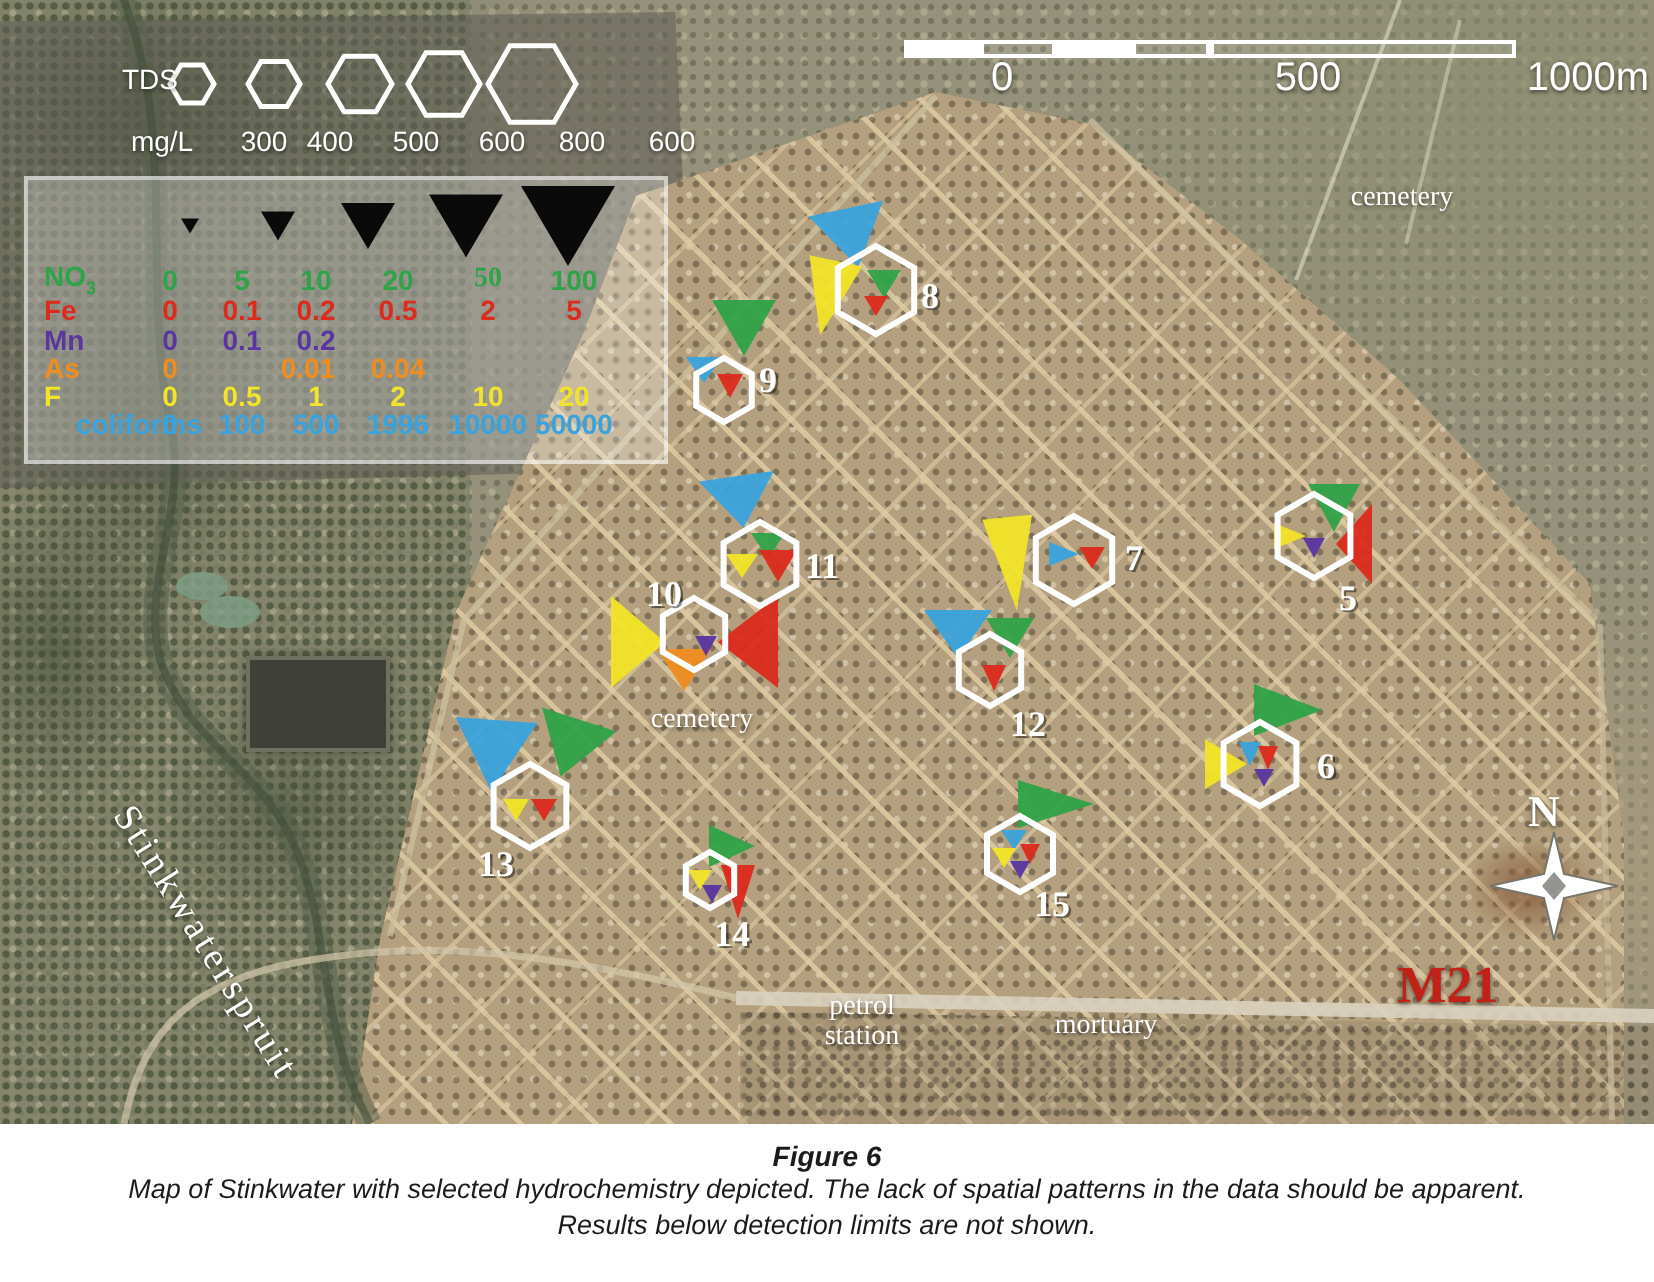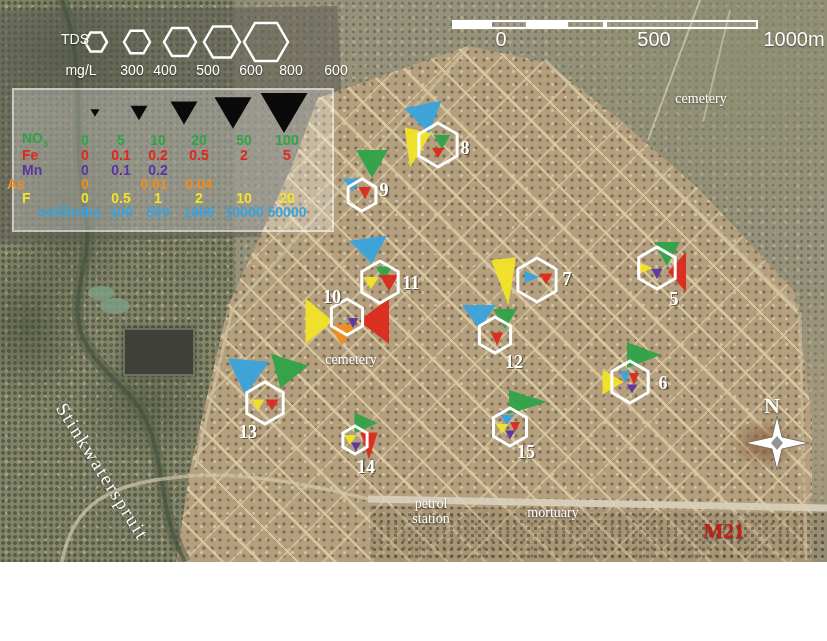--- a/index.html
+++ b/index.html
@@ -223,50 +223,50 @@
         <div class="seg open" style="width: 39px;"></div>
         <div class="seg open" style="width: 153px;"></div>
       </div>
 
     <div id="labels-layer">
     <div class="maplabel" style="left: 701px; top: 99px; font-size: 14px;">cemetery</div>
         <div class="maplabel" style="left: 351px; top: 360px; font-size: 14px;">cemetery</div>
         <div class="maplabel" style="left: 431px; top: 511px; font-size: 14px;">petrol
 station</div>
         <div class="maplabel" style="left: 553px; top: 513px; font-size: 14px;">mortuary</div>
-        <div class="maplabel" style="left: 724px; top: 531px; font-size: 21px; color: rgb(195, 32, 23); font-weight: bold;">M21</div>
+        <div class="maplabel" style="left: 724px; top: 493px; font-size: 26px; color: rgb(195, 32, 23); font-weight: bold;">M21</div>
         <div class="maplabel" style="left: 102px; top: 472px; font-size: 19px; letter-spacing: 2px; transform: translate(-50%, -50%) rotate(58deg);">Stinkwaterspruit</div>
         <div class="maplabel" style="left: 772px; top: 406px; font-size: 22px; font-weight: bold;">N</div>
         <div class="maplabel sans" style="left: 27px; top: 40px; font-size: 14px;">TDS</div>
         <div class="maplabel sans" style="left: 33px; top: 71px; font-size: 14px;">mg/L</div>
         <div class="maplabel sans" style="left: 84px; top: 71px; font-size: 14px;">300</div>
         <div class="maplabel sans" style="left: 117px; top: 71px; font-size: 14px;">400</div>
         <div class="maplabel sans" style="left: 160px; top: 71px; font-size: 14px;">500</div>
         <div class="maplabel sans" style="left: 203px; top: 71px; font-size: 14px;">600</div>
         <div class="maplabel sans" style="left: 243px; top: 71px; font-size: 14px;">800</div>
         <div class="maplabel sans" style="left: 288px; top: 71px; font-size: 14px;">600</div>
         <div class="legendtxt" style="left: 22px; top: 140px; transform: translateY(-50%); color: rgb(47, 163, 72);">NO<sub style="font-size: 9px;">3</sub></div>
         <div class="legendtxt" style="left: 85px; top: 140px; transform: translate(-50%, -50%); color: rgb(47, 163, 72);">0</div>
         <div class="legendtxt" style="left: 121px; top: 140px; transform: translate(-50%, -50%); color: rgb(47, 163, 72);">5</div>
         <div class="legendtxt" style="left: 158px; top: 140px; transform: translate(-50%, -50%); color: rgb(47, 163, 72);">10</div>
         <div class="legendtxt" style="left: 199px; top: 140px; transform: translate(-50%, -50%); color: rgb(47, 163, 72);">20</div>
-        <div class="legendtxt" style="left: 244px; top: 140px; transform: translate(-50%, -50%); color: rgb(47, 163, 72);">50</div>
+        <div class="legendtxt" style="left: 244px; top: 140px; transform: translate(-50%, -50%); color: rgb(47, 163, 72); font-family: Liberation Serif, serif;">50</div>
         <div class="legendtxt" style="left: 287px; top: 140px; transform: translate(-50%, -50%); color: rgb(47, 163, 72);">100</div>
         <div class="legendtxt" style="left: 22px; top: 155px; transform: translateY(-50%); color: rgb(220, 42, 28);">Fe</div>
         <div class="legendtxt" style="left: 85px; top: 155px; transform: translate(-50%, -50%); color: rgb(220, 42, 28);">0</div>
         <div class="legendtxt" style="left: 121px; top: 155px; transform: translate(-50%, -50%); color: rgb(220, 42, 28);">0.1</div>
         <div class="legendtxt" style="left: 158px; top: 155px; transform: translate(-50%, -50%); color: rgb(220, 42, 28);">0.2</div>
         <div class="legendtxt" style="left: 199px; top: 155px; transform: translate(-50%, -50%); color: rgb(220, 42, 28);">0.5</div>
         <div class="legendtxt" style="left: 244px; top: 155px; transform: translate(-50%, -50%); color: rgb(220, 42, 28);">2</div>
         <div class="legendtxt" style="left: 287px; top: 155px; transform: translate(-50%, -50%); color: rgb(220, 42, 28);">5</div>
         <div class="legendtxt" style="left: 22px; top: 170px; transform: translateY(-50%); color: rgb(91, 53, 160);">Mn</div>
         <div class="legendtxt" style="left: 85px; top: 170px; transform: translate(-50%, -50%); color: rgb(91, 53, 160);">0</div>
         <div class="legendtxt" style="left: 121px; top: 170px; transform: translate(-50%, -50%); color: rgb(91, 53, 160);">0.1</div>
         <div class="legendtxt" style="left: 158px; top: 170px; transform: translate(-50%, -50%); color: rgb(91, 53, 160);">0.2</div>
-        <div class="legendtxt" style="left: 7px; top: 184px; transform: translateY(-50%); color: rgb(239, 141, 31); text-align: center;">As</div>
+        <div class="legendtxt" style="left: 22px; top: 184px; transform: translateY(-50%); color: rgb(239, 141, 31); text-align: center;">As</div>
         <div class="legendtxt" style="left: 85px; top: 184px; transform: translate(-50%, -50%); color: rgb(239, 141, 31);">0</div>
         <div class="legendtxt" style="left: 154px; top: 184px; transform: translate(-50%, -50%); color: rgb(239, 141, 31);">0.01</div>
         <div class="legendtxt" style="left: 199px; top: 184px; transform: translate(-50%, -50%); color: rgb(239, 141, 31);">0.04</div>
         <div class="legendtxt" style="left: 22px; top: 198px; transform: translateY(-50%); color: rgb(242, 228, 40);">F</div>
         <div class="legendtxt" style="left: 85px; top: 198px; transform: translate(-50%, -50%); color: rgb(242, 228, 40);">0</div>
         <div class="legendtxt" style="left: 121px; top: 198px; transform: translate(-50%, -50%); color: rgb(242, 228, 40);">0.5</div>
         <div class="legendtxt" style="left: 158px; top: 198px; transform: translate(-50%, -50%); color: rgb(242, 228, 40);">1</div>
         <div class="legendtxt" style="left: 199px; top: 198px; transform: translate(-50%, -50%); color: rgb(242, 228, 40);">2</div>
         <div class="legendtxt" style="left: 244px; top: 198px; transform: translate(-50%, -50%); color: rgb(242, 228, 40);">10</div>
         <div class="legendtxt" style="left: 287px; top: 198px; transform: translate(-50%, -50%); color: rgb(242, 228, 40);">20</div>
@@ -276,13 +276,18 @@
         <div class="legendtxt" style="left: 158px; top: 212px; transform: translate(-50%, -50%); color: rgb(58, 163, 221);">500</div>
         <div class="legendtxt" style="left: 199px; top: 212px; transform: translate(-50%, -50%); color: rgb(58, 163, 221);">1996</div>
         <div class="legendtxt" style="left: 244px; top: 212px; transform: translate(-50%, -50%); color: rgb(58, 163, 221);">10000</div>
         <div class="legendtxt" style="left: 287px; top: 212px; transform: translate(-50%, -50%); color: rgb(58, 163, 221);">50000</div>
         <div class="maplabel sans" style="left: 453px; top: 40px; font-size: 20px;">0</div>
         <div class="maplabel sans" style="left: 606px; top: 40px; font-size: 20px;">500</div>
         <div class="maplabel sans" style="left: 746px; top: 40px; font-size: 20px;">1000m</div>
       </div>
   </div>
 
+  <div class="caption">
+    <div class="fig-label">Figure 6</div>
+    <div class="cap-line">Map of Stinkwater with selected hydrochemistry depicted. The lack of spatial patterns in the data should be apparent.</div>
+    <div class="cap-line">Results below detection limits are not shown.</div>
+  </div>
 </div>
 
 </body></html>

